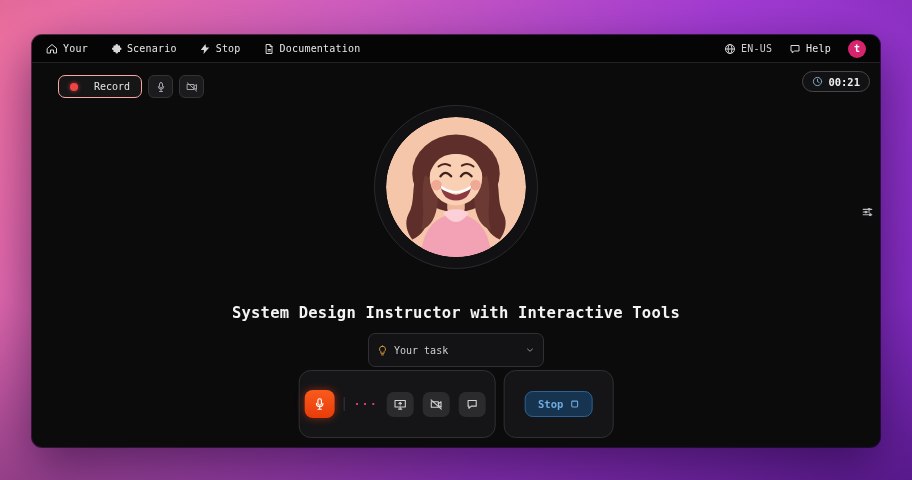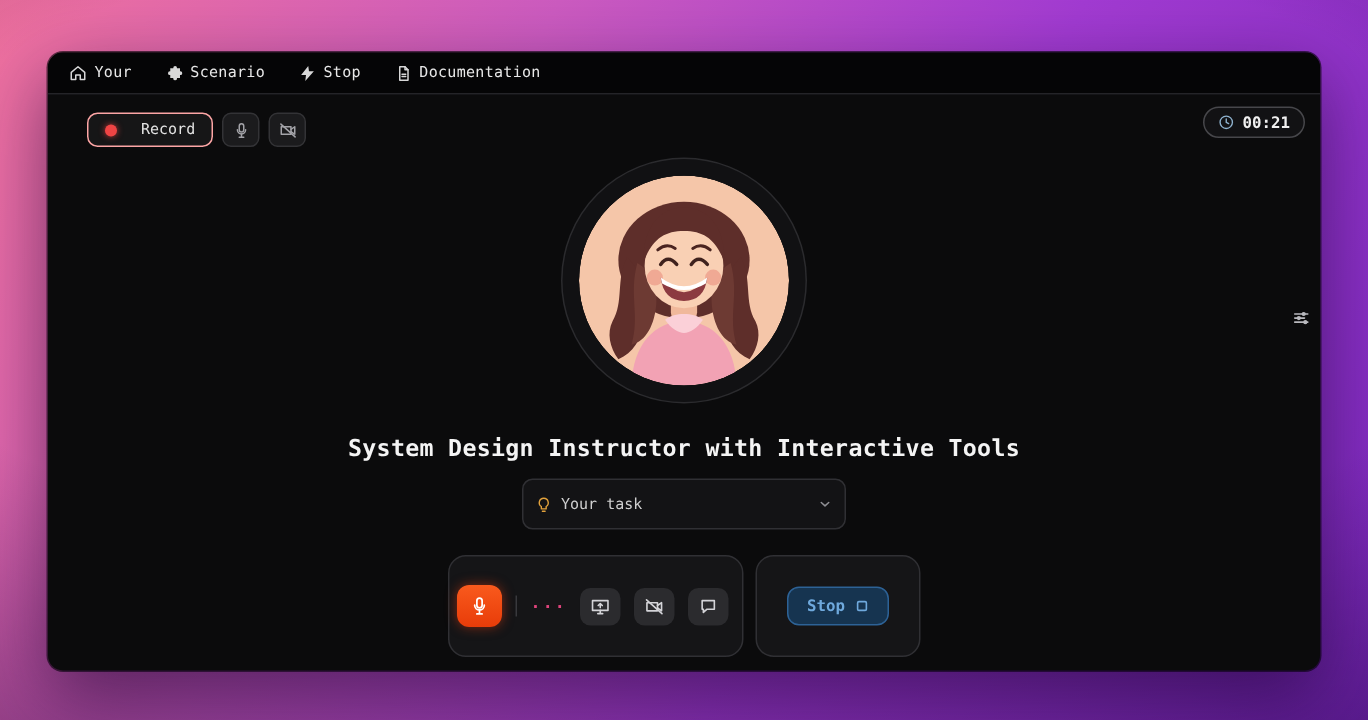--- a/index.html
+++ b/index.html
@@ -60,25 +60,25 @@
   .timer .ic { color:#8fb3cf; }
 
   .avatar-ring {
     margin-top:42px; width:164px; height:164px; border-radius:50%;
     background:#111113; border:1px solid #2b2b2e;
     display:flex; align-items:center; justify-content:center;
   }
   .avatar-img { width:140px; height:140px; border-radius:50%; overflow:hidden; }
 
   .stage-title {
-    margin-top:21px; color:#f4f4f4; font-size:15.5px; font-weight:bold; letter-spacing:.2px;
+    margin-top:35px; color:#f4f4f4; font-size:15.5px; font-weight:bold; letter-spacing:.2px;
   }
 
   .task-select {
-    margin-top:11px; width:216px; height:21px; border:1px solid #303034; border-radius:7px;
+    margin-top:11px; width:176px; height:21px; border:1px solid #303034; border-radius:7px;
     background:#131315; display:flex; align-items:center; padding:16px 8px; gap:6px; cursor:pointer;
   }
   .task-select .bulb { color:#e2a23c; }
   .task-select .lbl { color:#cfcfcf; font-size:10px; flex:1; }
   .task-select .chev { color:#8f8f94; }
 
   .side-toggle {
     position:absolute; right:4px; top:138px; width:18px; height:20px;
     display:flex; align-items:center; justify-content:center; color:#b9b9be; cursor:pointer;
   }
@@ -148,20 +148,43 @@
           <svg width="12" height="12" viewBox="0 0 24 24" fill="none" stroke="currentColor" stroke-width="2" stroke-linecap="round" stroke-linejoin="round">
               <path d="M7 3h7l4 4v14H7z"></path>
               <path d="M14 3v4h4"></path>
               <path d="M10 13h5M10 16h5"></path>
             </svg>
         </span>
         <span>Documentation</span>
       </div>
     </div>
 
+    <div class="nav-right">
+      <div class="nav-item nav-muted">
+        <span class="ic">
+          <svg width="12" height="12" viewBox="0 0 24 24" fill="none" stroke="currentColor" stroke-width="2">
+              <circle cx="12" cy="12" r="9"></circle>
+              <ellipse cx="12" cy="12" rx="4" ry="9"></ellipse>
+              <path d="M3.5 12h17"></path>
+            </svg>
+        </span>
+        <span>EN-US</span>
+      </div>
+      <div class="nav-item">
+        <span class="ic">
+          <svg width="12" height="12" viewBox="0 0 24 24" fill="none" stroke="currentColor" stroke-width="2" stroke-linejoin="round">
+              <path d="M4 5h16v11h-9l-4.5 3.5V16H4z"></path>
+            </svg>
+        </span>
+        <span>Help</span>
+      </div>
+      <div class="user-chip">
+        <span>t</span>
+      </div>
+    </div>
   </div>
 
   <div class="content">
 
     <div class="top-controls">
       <div class="record-pill">
         <span class="record-dot"></span>
         <span>Record</span>
       </div>
       <div class="sq-btn">

